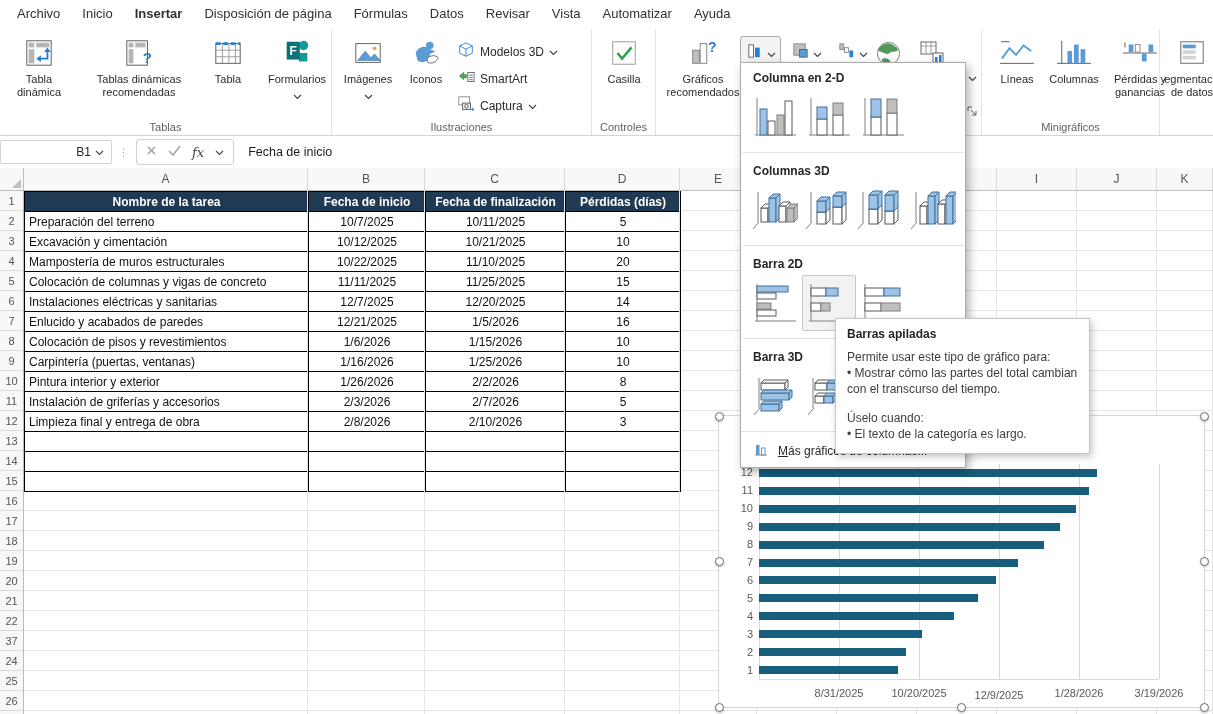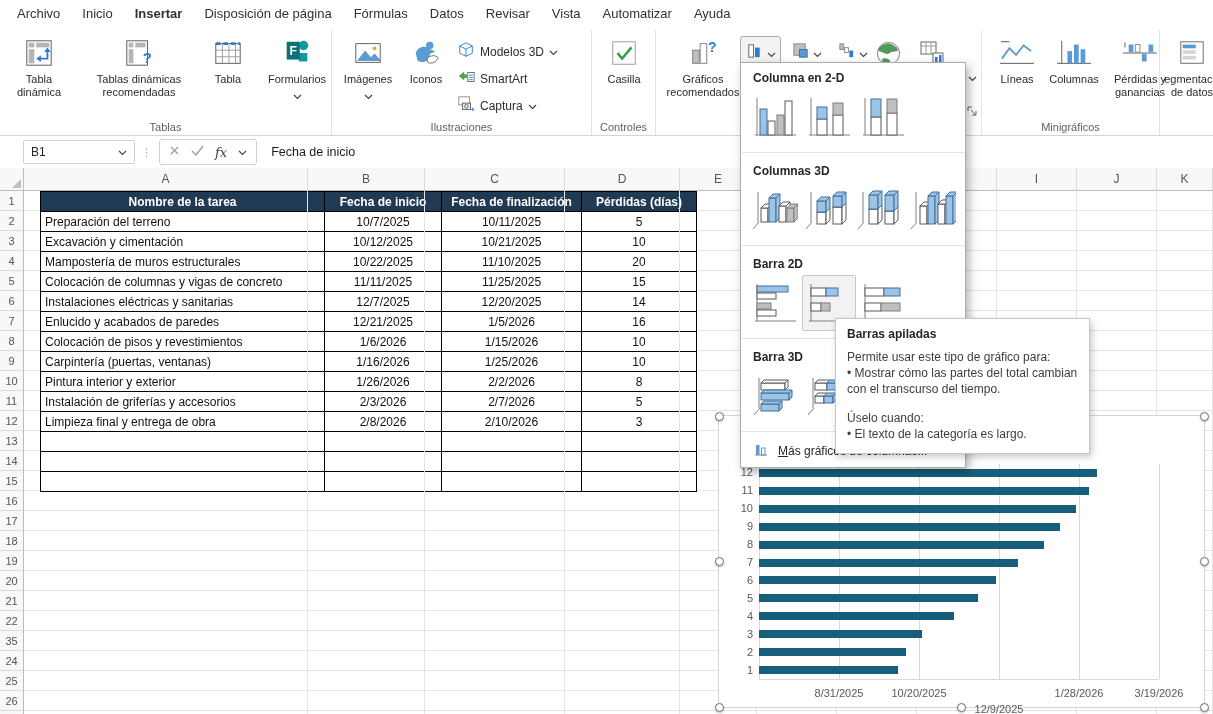--- a/index.html
+++ b/index.html
@@ -21,21 +21,21 @@
   .rbtn-large .ric{height:32px;display:flex;align-items:center;justify-content:center;}
   .rstack{display:flex;flex-direction:column;gap:6px;padding-top:8px;margin-left:6px;}
   .rbtn-small{display:flex;align-items:center;gap:5px;font-size:12px;color:#2b2b2b;white-space:nowrap;}
   .chev{display:inline-block;}
   .g-abs{position:absolute;}
   .minibtn{display:flex;align-items:center;gap:3px;padding:4px 4px;border:1px solid transparent;border-radius:3px;}
   .minibtn.pressed{border-color:#ababab;background:#f3f3f3;}
   .clip-label{overflow:hidden;width:52px;}
   
   .fbar{height:33px;display:flex;align-items:center;background:#fff;border-bottom:1px solid #d8d8d8;
-        padding-left:23px;font-size:12px;box-sizing:border-box;}
+        padding-left:0;font-size:12px;box-sizing:border-box;text-align:right;}
   .namebox{width:96px;height:22px;border:1px solid #d0d0d0;border-radius:2px;display:flex;align-items:center;
            padding:0 7px;gap:4px;color:#262626;}
   .namebox .nb-val{flex:1;}
   .fbar-dots{color:#a9a9a9;margin:0 6px;font-size:11px;letter-spacing:1px;}
   .fxbox{border:1px solid #d0d0d0;border-radius:3px;height:24px;display:flex;align-items:center;gap:11px;
          padding:0 9px;color:#8a8a8a;}
   .fx-label{font-family:"DejaVu Serif","Liberation Serif",serif;font-style:italic;color:#444;font-size:13px;}
   .formula-text{margin-left:14px;color:#1b1b1b;font-size:12.5px;}
   
   .sheet{position:absolute;top:168px;left:0;right:0;bottom:0;background:#fff;}
@@ -46,21 +46,21 @@
   .colhdrs{position:absolute;left:24px;top:0;right:0;height:23px;}
   .colhdr{position:absolute;top:0;height:23px;line-height:23px;text-align:center;font-size:12px;color:#555;
           background:#f8f8f8;border-right:1px solid #dadada;border-bottom:1px solid #bcbcbc;box-sizing:border-box;}
   .rowhdrs{position:absolute;left:0;top:23px;width:24px;bottom:0;background:#f8f8f8;border-right:1px solid #bcbcbc;box-sizing:border-box;}
   .rowhdr{height:20px;line-height:20px;text-align:center;font-size:11px;color:#555;
           border-bottom:1px solid #dadada;box-sizing:border-box;}
   .gridarea{position:absolute;left:24px;top:23px;right:0;bottom:0;
           background-image:linear-gradient(to bottom, transparent 19px, #e4e4e4 19px);background-size:100% 20px;}
   .vline{position:absolute;top:0;bottom:0;width:1px;background:#e4e4e4;}
   
-  table.dtable{position:absolute;left:16px;top:0;border-collapse:collapse;table-layout:fixed;background:#fff;}
+  table.dtable{position:absolute;left:0;top:0;border-collapse:collapse;table-layout:fixed;background:#fff;}
   table.dtable th{background:#1f3a52;color:#fff;font-weight:bold;font-size:12px;height:19px;
           border:1px solid #000;padding:0 3px;white-space:nowrap;overflow:hidden;}
   table.dtable td{font-size:12px;color:#111;height:19px;border:1px solid #000;padding:0 4px;
           white-space:nowrap;overflow:hidden;}
   td.c-left{text-align:left;} td.c-mid{text-align:center;}
   
   .chart{position:absolute;left:718px;top:415px;width:487px;height:293px;background:#fff;
          border:1px solid #d6d6d6;box-sizing:border-box;z-index:5;}
   .plot-grid{position:absolute;width:1px;background:#d9d9d9;}
   .axis-line{position:absolute;height:1px;background:#d9d9d9;}
@@ -430,21 +430,21 @@
         <div class="rowhdr">13</div>
         <div class="rowhdr">14</div>
         <div class="rowhdr">15</div>
         <div class="rowhdr">16</div>
         <div class="rowhdr">17</div>
         <div class="rowhdr">18</div>
         <div class="rowhdr">19</div>
         <div class="rowhdr">20</div>
         <div class="rowhdr">21</div>
         <div class="rowhdr">22</div>
-        <div class="rowhdr">35</div>
+        <div class="rowhdr">37</div>
         <div class="rowhdr">24</div>
         <div class="rowhdr">25</div>
         <div class="rowhdr">26</div>
       </div>
     <div class="gridarea">
       <table class="dtable">
         <colgroup>
             <col style="width: 284px;">
             <col style="width: 117px;">
             <col style="width: 140px;">
@@ -560,21 +560,21 @@
   </div>
 
   <div class="chart">
       <div class="plot-grid" style="left: 40px; top: 48px; height: 215px;"></div>
       <div class="tick-lab" style="left: 0px; top: 271px; margin-top: 28px;">7/12/2025</div>
       <div class="plot-grid" style="left: 120px; top: 48px; height: 215px;"></div>
       <div class="tick-lab" style="left: 80px; top: 271px;">8/31/2025</div>
       <div class="plot-grid" style="left: 200px; top: 48px; height: 215px;"></div>
       <div class="tick-lab" style="left: 160px; top: 271px;">10/20/2025</div>
       <div class="plot-grid" style="left: 280px; top: 48px; height: 215px;"></div>
-      <div class="tick-lab" style="left: 240px; top: 287px;">12/9/2025</div>
+      <div class="tick-lab" style="left: 240px; top: 273px;">12/9/2025</div>
       <div class="plot-grid" style="left: 360px; top: 48px; height: 215px;"></div>
       <div class="tick-lab" style="left: 320px; top: 271px;">1/28/2026</div>
       <div class="plot-grid" style="left: 440px; top: 48px; height: 215px;"></div>
       <div class="tick-lab" style="left: 400px; top: 271px;">3/19/2026</div>
       <div class="axis-line" style="left: 40px; top: 263px; width: 400px;"></div>
       <div class="cbar" style="left: 40px; top: 250.042px; width: 139.2px; background: rgb(23, 94, 125);"></div>
       <div class="cat-lab" style="left: 10px; top: 248.542px;">1</div>
       <div class="cbar" style="left: 40px; top: 232.125px; width: 147.2px; background: rgb(23, 94, 125);"></div>
       <div class="cat-lab" style="left: 10px; top: 230.625px;">2</div>
       <div class="cbar" style="left: 40px; top: 214.208px; width: 163.2px; background: rgb(23, 94, 125);"></div>

